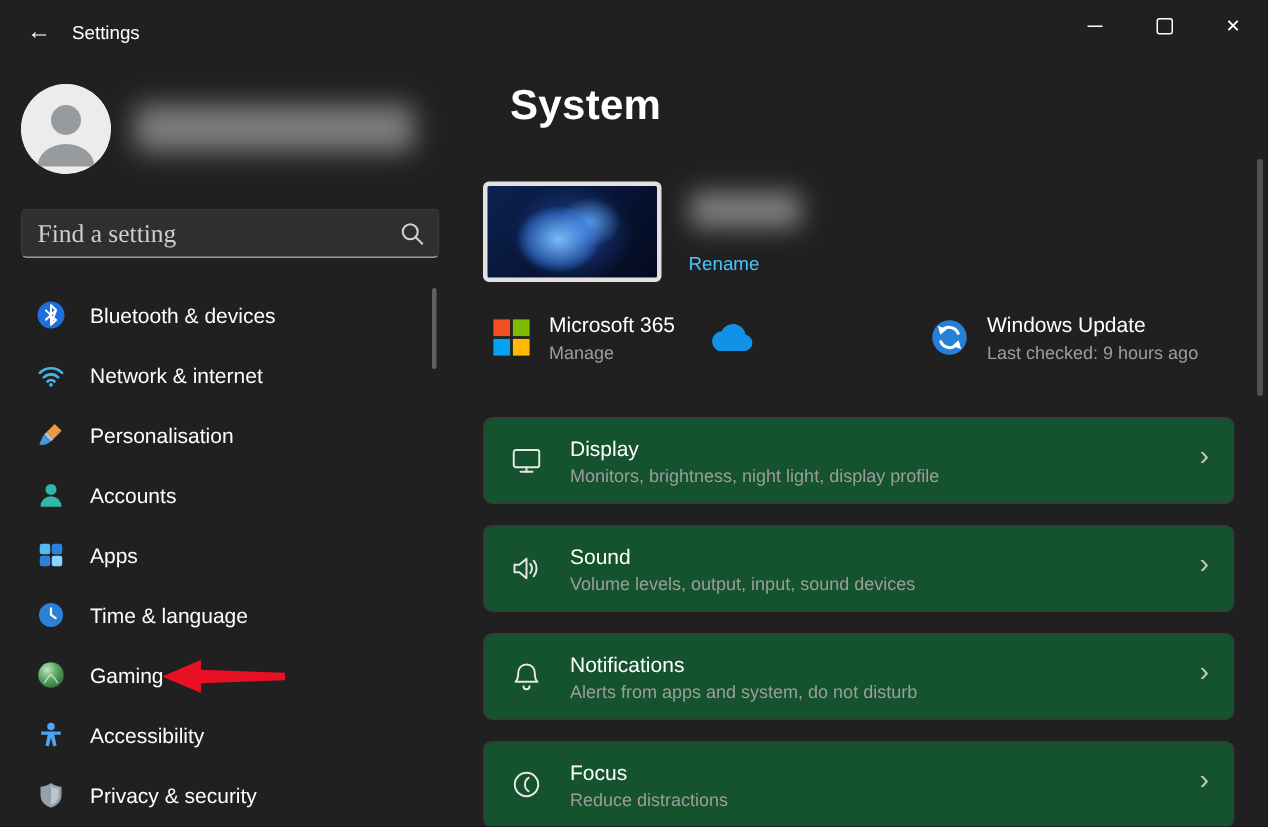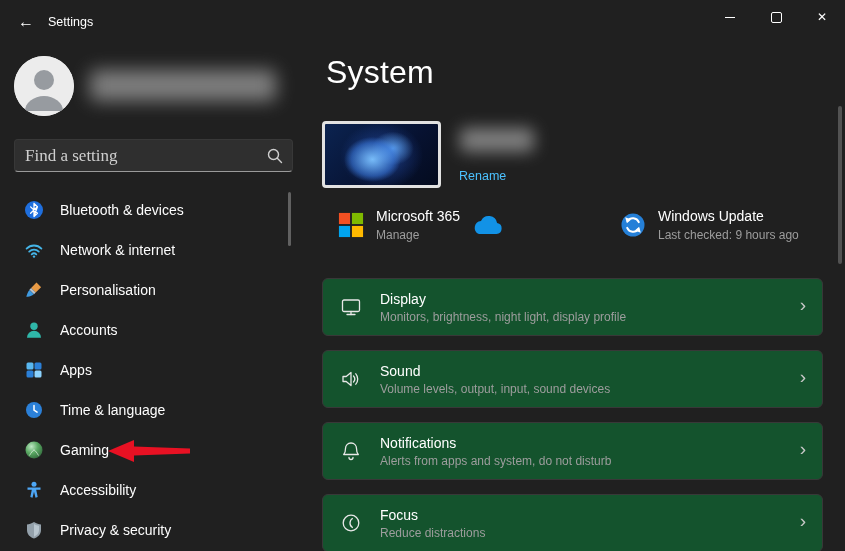--- a/index.html
+++ b/index.html
@@ -32,31 +32,31 @@
   .search-box input::placeholder{color:#cfcfcf;}
   .search-icon{position:absolute;right:8px;top:7px;width:18px;height:18px;}
   .nav{position:absolute;left:8px;top:190px;width:276px;}
   .nav-item{height:40px;display:flex;align-items:center;padding-left:16px;gap:16px;
     border-radius:4px;cursor:pointer;}
   .nav-icon{width:20px;height:20px;flex:0 0 20px;}
   .nav-icon svg{display:block;}
   .nav-label{font-size:14px;color:#fdfdfd;white-space:nowrap;}
   .side-scroll{position:absolute;left:288px;top:192px;width:3px;height:54px;background:#616161;border-radius:2px;}
   
-  .main-title{position:absolute;left:326px;top:54px;font-size:32px;font-weight:400;letter-spacing:.2px;}
+  .main-title{position:absolute;left:340px;top:54px;font-size:28px;font-weight:700;letter-spacing:.2px;}
   .thumb{position:absolute;left:322px;top:121px;width:113px;height:61px;border:3px solid #e2e2e2;
     border-radius:4px;
     background:
       radial-gradient(38px 30px at 42% 58%, rgba(125,195,255,.95), rgba(60,125,225,.55) 55%, rgba(0,0,0,0) 75%),
       radial-gradient(30px 24px at 60% 40%, rgba(95,165,245,.9), rgba(0,0,0,0) 70%),
       radial-gradient(52px 42px at 50% 52%, rgba(45,95,205,.6), rgba(0,0,0,0) 80%),
       linear-gradient(135deg,#0b2350,#071231 60%,#040b1e);}
   .rename-link{position:absolute;left:459px;top:169px;font-size:12.5px;color:var(--accent,#4cc2ff);cursor:pointer;}
   .quick{position:absolute;display:flex;align-items:center;gap:12px;height:44px;cursor:pointer;}
-  .q-ms{left:328px;top:203px;margin-left:10px;}
+  .q-ms{left:328px;top:203px;}
   .q-od{left:470px;top:203px;}
   .q-wu{left:620px;top:203px;}
   .quick-text{display:flex;flex-direction:column;gap:4px;}
   .quick-title{font-size:14px;color:#fff;white-space:nowrap;}
   .quick-sub{font-size:12px;color:#9d9d9d;white-space:nowrap;}
   .card{position:absolute;left:322px;width:501px;height:58px;box-sizing:border-box;
     background:#14532d;border:1px solid #383838;border-radius:6px;
     display:flex;align-items:center;cursor:pointer;}
   .card-display{top:278px;} .card-sound{top:350px;} .card-notifications{top:422px;} .card-focus{top:494px;}
   .card-icon{width:22px;height:22px;margin:0 18px 0 17px;flex:0 0 22px;}

